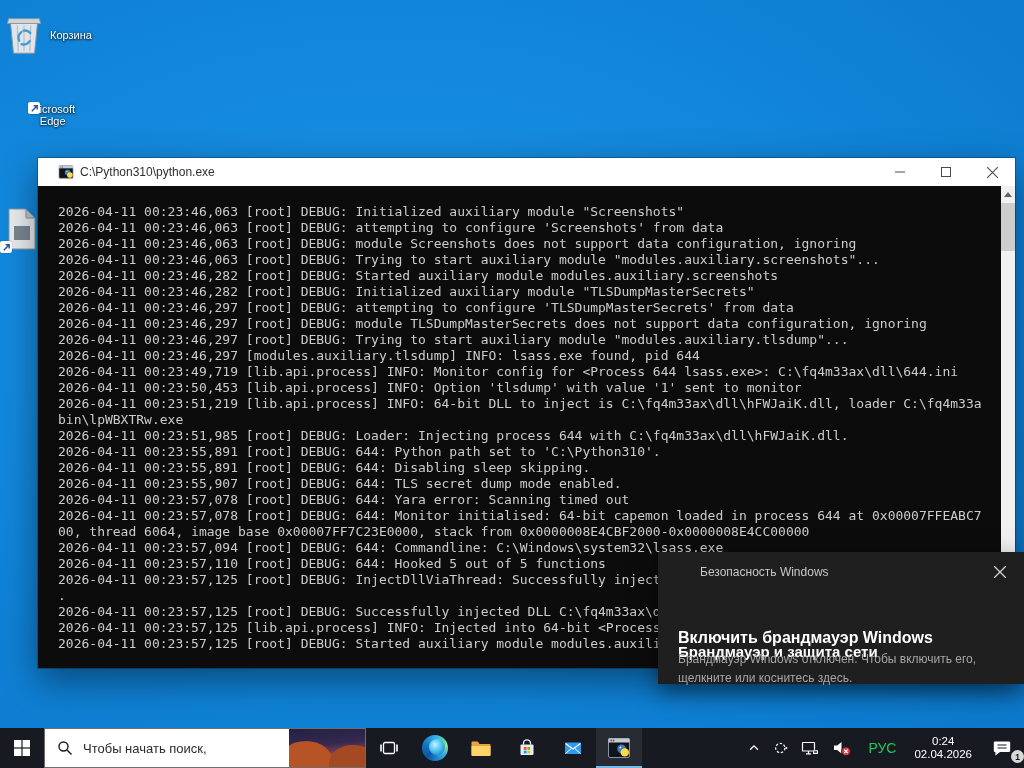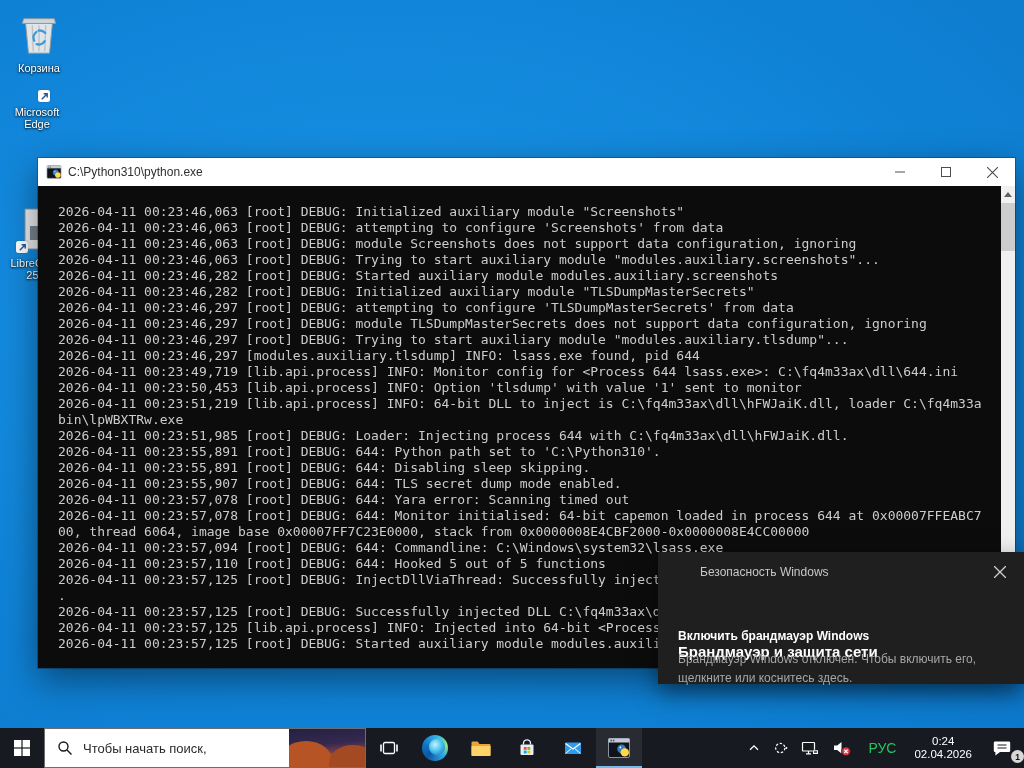--- a/index.html
+++ b/index.html
@@ -1,60 +1,60 @@
 <!DOCTYPE html>
 <html><head>
 <meta charset="utf-8">
 <style>
   html,body{margin:0;padding:0;background:#000;}
   .screen{position:relative;width:1024px;height:768px;overflow:hidden;
     font-family:"Liberation Sans","DejaVu Sans",sans-serif;
     background:radial-gradient(130% 110% at 38% 42%, #1b95e8 0%, #0f82d6 45%, #0a6cbe 100%);}
 
   
-  .desktop-icon{position:absolute;width:76px;display:flex;flex-direction:column;align-items:center;gap:3px;
+  .desktop-icon{position:absolute;width:76px;display:flex;flex-direction:row;align-items:center;gap:3px;
     color:#fff;font-size:11px;cursor:default;z-index:1;}
   .desktop-icon .lbl{line-height:12px;text-align:center;text-shadow:0 1px 2px rgba(0,0,0,.85),0 0 3px rgba(0,0,0,.5);}
   #icon-bin{left:1px;top:11px;}
   #icon-edge{left:-1px;top:103px;justify-content:flex-end;}
   #icon-libre{left:-1px;top:206px;}
   .icon-art{position:relative;}
   .shortcut-badge{position:absolute;left:1px;bottom:1px;width:12px;height:12px;background:#fff;border-radius:2px;
     box-shadow:0 0 1px rgba(0,0,0,.6);display:flex;align-items:center;justify-content:center;}
   .edge-ball{position:relative;width:44px;height:44px;border-radius:50%;overflow:hidden;
     background:conic-gradient(from 220deg at 50% 50%, #0b57a4 0%, #1272bf 18%, #2ea9e6 38%, #57d7b0 52%, #9be77c 60%, #2ea9e6 75%, #0b57a4 100%);}
   .edge-ball::after{content:"";position:absolute;left:26%;top:16%;width:62%;height:62%;border-radius:50%;
     background:radial-gradient(circle at 38% 35%, #c8f2ff 0%, #49c3f2 45%, #1464ae 100%);}
   .edge-ball.small{width:26px;height:26px;}
 
   
   .window{position:absolute;left:38px;top:158px;width:977px;height:510px;z-index:2;background:#0c0c0c;
     box-shadow:0 12px 34px rgba(0,0,0,.45),0 0 0 1px rgba(0,0,0,.25);}
-  .titlebar{height:28px;background:#ffffff;display:flex;align-items:center;padding-left:8px;}
+  .titlebar{height:28px;background:#ffffff;display:flex;align-items:center;padding-left:20px;}
   .titlebar .ttl{font-size:12px;color:#2f2f2f;flex:1;white-space:nowrap;overflow:hidden;margin-left:6px;}
   .caption{display:flex;height:100%;}
   .cbtn{width:46px;height:28px;display:flex;align-items:center;justify-content:center;}
   .console-body{position:absolute;left:0;top:28px;right:0;bottom:0;background:#0c0c0c;}
   .console-text{position:absolute;left:4px;top:2px;right:18px;bottom:0;margin:16px;
     font-family:"DejaVu Sans Mono","Liberation Mono",monospace;font-size:13px;line-height:16px;
     color:#cccccc;white-space:pre;overflow:hidden;}
   .vscroll{position:absolute;right:0;top:0;bottom:0;width:14px;background:#f0f0f0;}
   .sb-arrow{position:absolute;left:0;width:14px;height:16px;display:flex;align-items:center;justify-content:center;}
   .sb-arrow.up{top:0;} .sb-arrow.down{bottom:0;}
   .tri-up{width:0;height:0;border-left:4px solid transparent;border-right:4px solid transparent;border-bottom:5px solid #606060;}
   .tri-down{width:0;height:0;border-left:4px solid transparent;border-right:4px solid transparent;border-top:5px solid #606060;}
   .sb-thumb{position:absolute;left:0;top:17px;width:14px;height:48px;background:#cdcdcd;}
 
   
   .toast{position:absolute;left:658px;top:552px;width:366px;height:132px;background:#1f1f1f;color:#fff;
     box-shadow:0 8px 22px rgba(0,0,0,.5);z-index:5;}
   .toast-header{position:absolute;left:42px;top:13px;font-size:12px;color:#c8c8c8;}
   .toast-close{position:absolute;right:16px;top:12px;width:16px;height:16px;display:flex;align-items:center;justify-content:center;}
   .toast-title{position:absolute;left:20px;top:43px;font-size:15px;font-weight:bold;margin-top:48px;}
-  .toast-sub{position:absolute;left:20px;top:77px;font-size:12px;font-weight:bold;}
+  .toast-sub{position:absolute;left:20px;top:77px;font-size:16px;font-weight:bold;}
   .toast-body{position:absolute;left:20px;top:98px;width:322px;font-size:12px;line-height:19px;color:#a6a6a6;}
 
   
   .taskbar{position:absolute;left:0;bottom:0;width:1024px;height:40px;background:#171a21;display:flex;
     align-items:stretch;z-index:6;}
   .tb-btn{width:46px;display:flex;align-items:center;justify-content:center;position:relative;flex:none;}
   .tb-btn.start{width:44px;}
   .tb-btn.active{background:rgba(255,255,255,.08);box-shadow:inset 0 -2px 0 #76b9ed;}
   .searchbox{width:320px;flex:none;background:#fff;display:flex;align-items:center;border:1px solid #6d6d6d;}
   .searchbox svg{margin-left:12px;flex:none;}

